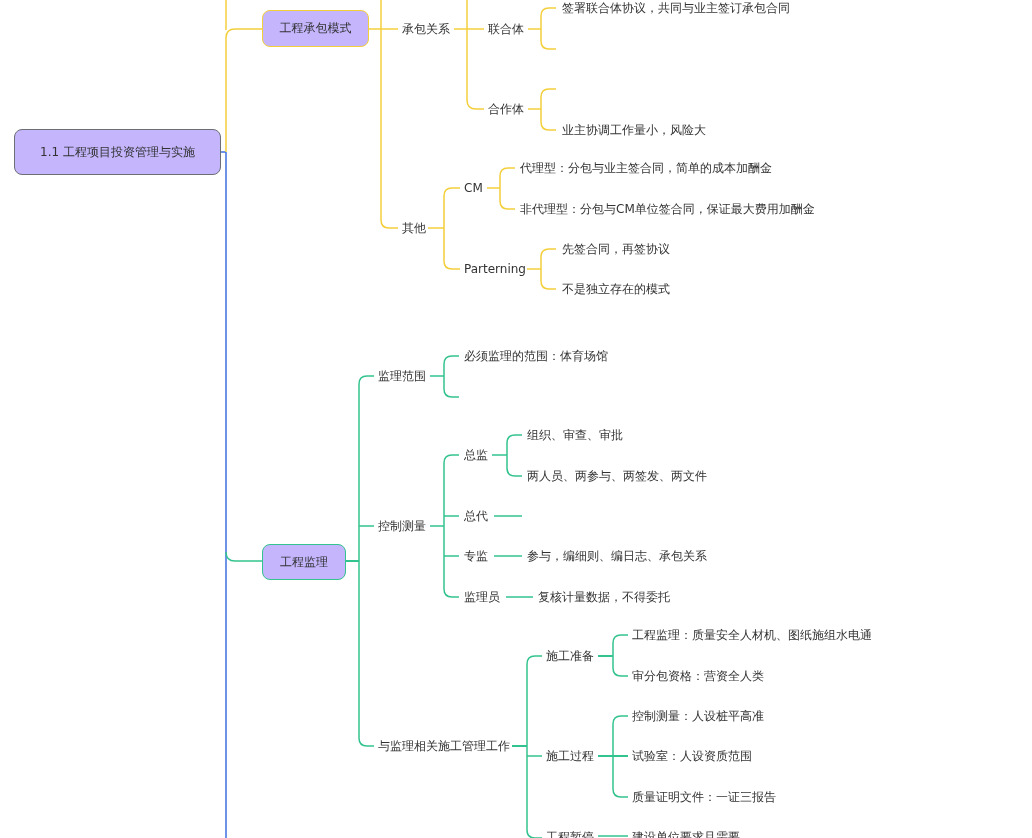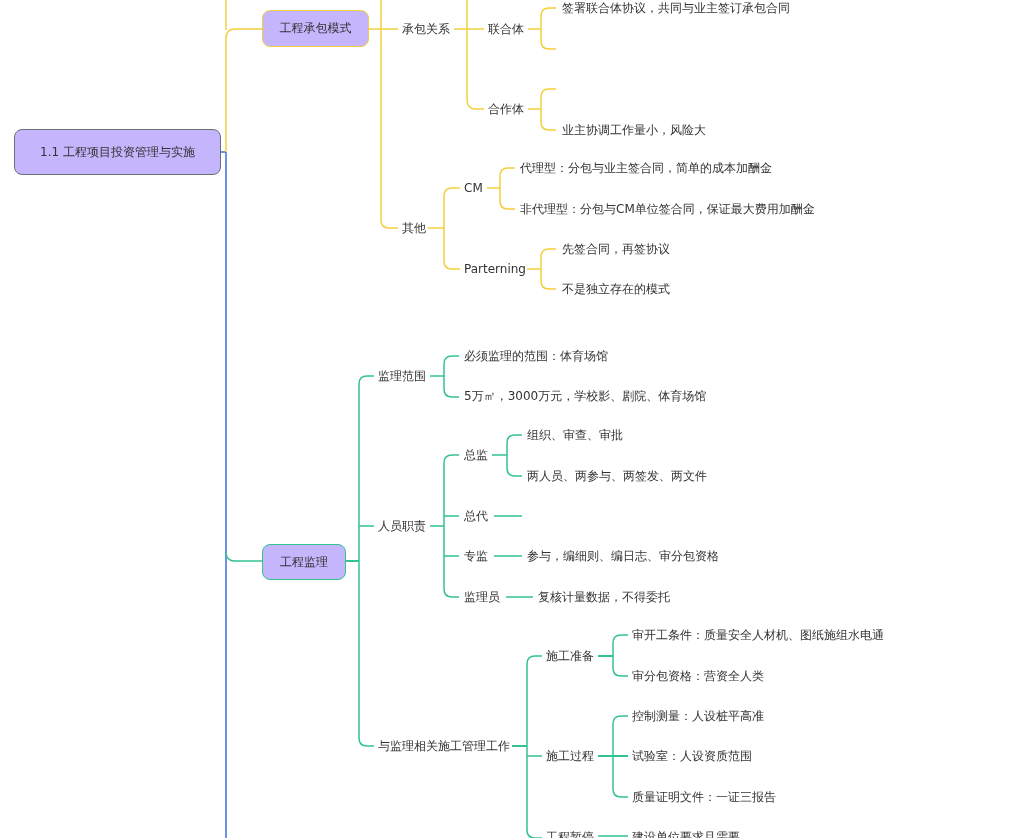--- a/index.html
+++ b/index.html
@@ -102,35 +102,34 @@
 <div class="node" style="left:464px;top:261px">Parterning</div>
 <div class="node" style="left:562px;top:241px">先签合同，再签协议</div>
 <div class="node" style="left:562px;top:281px">不是独立存在的模式</div>
 
 <div class="box b-green">
   <span>工程监理</span>
 </div>
 
 <div class="node" style="left:378px;top:368px">监理范围</div>
 <div class="node" style="left:464px;top:348px">必须监理的范围：体育场馆</div>
-<div class="node" style="left:464px;top:388px">5万㎡，3000万元，学校影、剧院、体育场馆</div>
 
-<div class="node" style="left:378px;top:518px">人员职责</div>
+<div class="node" style="left:378px;top:518px">控制测量</div>
 <div class="node" style="left:464px;top:447px">总监</div>
 <div class="node" style="left:527px;top:427px">组织、审查、审批</div>
 <div class="node" style="left:527px;top:468px">两人员、两参与、两签发、两文件</div>
 <div class="node" style="left:464px;top:508px">总代</div>
 <div class="node" style="left:464px;top:548px">专监</div>
-<div class="node" style="left:527px;top:548px">参与，编细则、编日志、审分包资格</div>
+<div class="node" style="left:527px;top:548px">参与，编细则、编日志、承包关系</div>
 <div class="node" style="left:464px;top:589px">监理员</div>
 <div class="node" style="left:538px;top:589px">复核计量数据，不得委托</div>
 
 <div class="node" style="left:378px;top:738px">与监理相关施工管理工作</div>
 <div class="node" style="left:546px;top:648px">施工准备</div>
-<div class="node" style="left:632px;top:627px">审开工条件：质量安全人材机、图纸施组水电通</div>
+<div class="node" style="left:632px;top:627px">工程监理：质量安全人材机、图纸施组水电通</div>
 <div class="node" style="left:632px;top:668px">审分包资格：营资全人类</div>
 <div class="node" style="left:546px;top:748px">施工过程</div>
 <div class="node" style="left:632px;top:708px">控制测量：人设桩平高准</div>
 <div class="node" style="left:632px;top:748px">试验室：人设资质范围</div>
 <div class="node" style="left:632px;top:789px">质量证明文件：一证三报告</div>
 <div class="node" style="left:546px;top:829px">工程暂停</div>
 <div class="node" style="left:632px;top:829px">建设单位要求且需要</div>
 
 </div>
 

